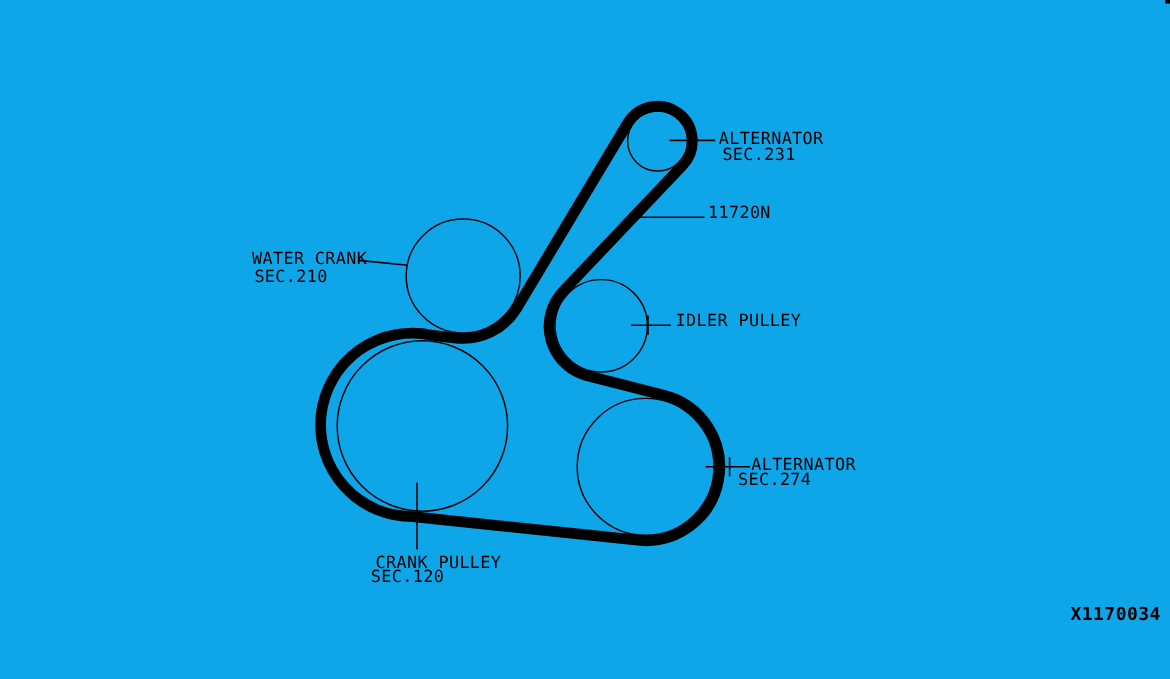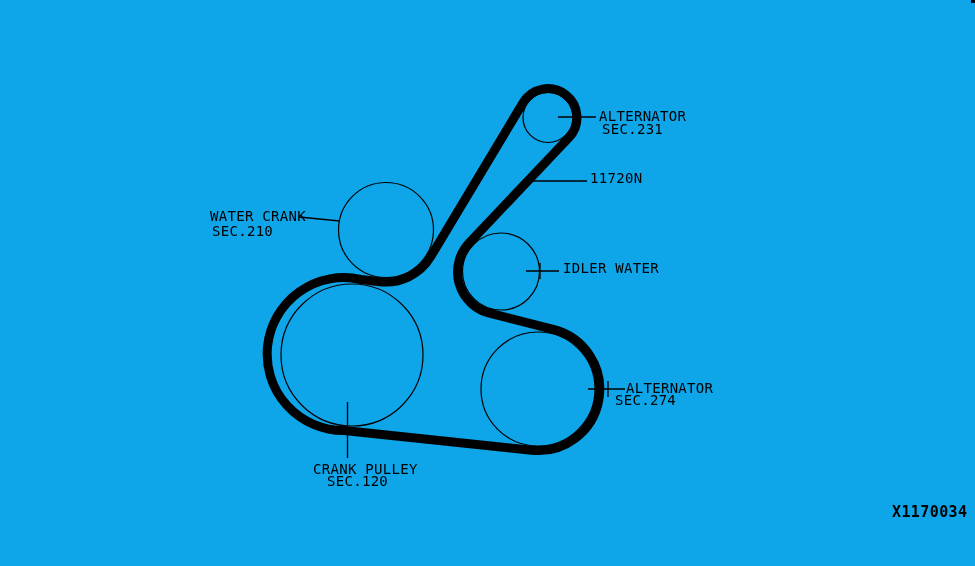--- a/index.html
+++ b/index.html
@@ -76,23 +76,23 @@
   </svg>
 
   <div class="lbl" style="left:599px; top:109px">ALTERNATOR</div>
   <div class="lbl" style="left:602px; top:122px">SEC.231</div>
 
   <div class="lbl" style="left:590px; top:171px">11720N</div>
 
   <div class="lbl" style="left:210px; top:209px">WATER CRANK</div>
   <div class="lbl" style="left:212px; top:224px">SEC.210</div>
 
-  <div class="lbl" style="left:563px; top:261px">IDLER WATER</div>
+  <div class="lbl" style="left:563px; top:261px">IDLER PULLEY</div>
 
   <div class="lbl" style="left:626px; top:381px">ALTERNATOR</div>
   <div class="lbl" style="left:615px; top:393px">SEC.274</div>
 
   <div class="lbl" style="left:313px; top:462px">CRANK PULLEY</div>
-  <div class="lbl" style="left:327px; top:474px">SEC.120</div>
+  <div class="lbl" style="left:309px; top:474px">SEC.120</div>
 
   <div class="figcode" style="left:892px; top:505px">X1170034</div>
 
 </div>
 
 </body></html>

